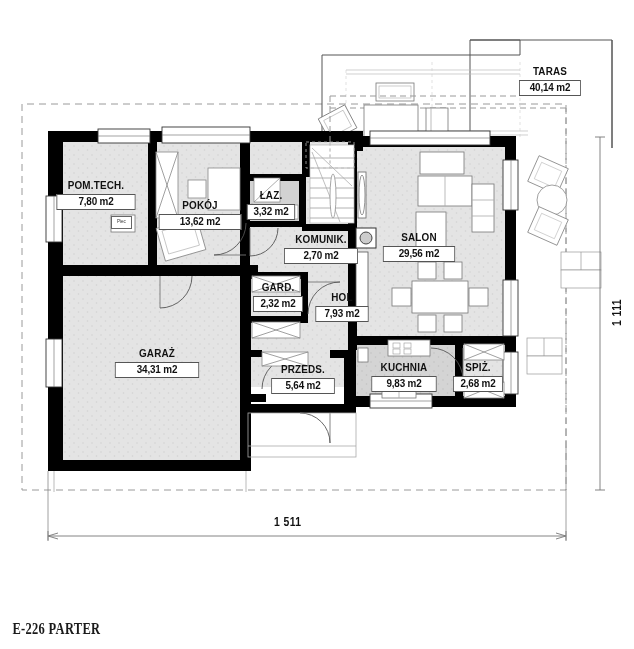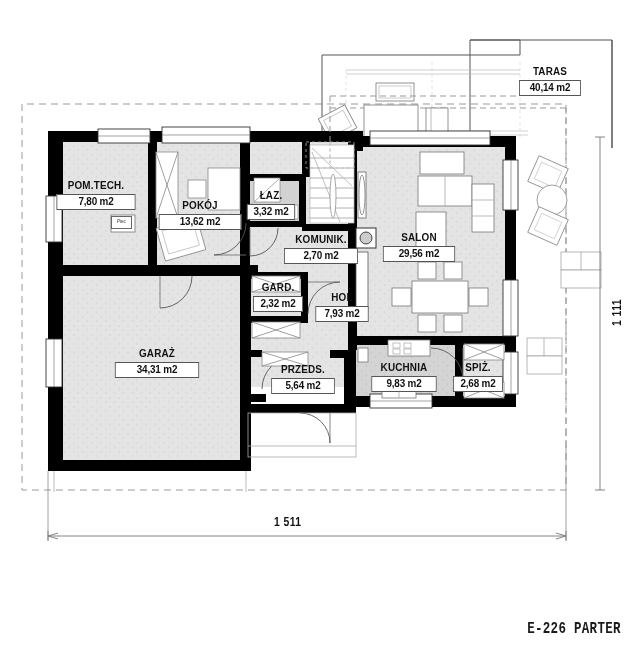--- a/index.html
+++ b/index.html
@@ -44,22 +44,22 @@
     color:#111;
     letter-spacing:0.5px;
     transform:scaleX(0.8);
     transform-origin:left center;
   }
   .dimtxt.vert{
     transform:rotate(-90deg) scaleX(0.8);
     transform-origin:center center;
   }
   #title{
-    position:absolute;left:0;top:620px;width:634px;text-align:right;
-    font-family:Liberation Mono, monospace;
+    position:absolute;left:0;top:620px;width:634px;text-align:left;
+    font-family:Liberation Serif, serif;
     font-weight:bold;font-size:16px;color:#1a1a1a;letter-spacing:0.4px;
   }
   #title span{display:inline-block;transform:scaleX(0.78);}
   .tiny{
     position:absolute;font-size:4.5px;font-family:"Liberation Sans",sans-serif;
     color:#333;border:1px solid #666;background:#fff;
     padding:3px 5px;line-height:1;
   }
 </style>
 </head>

